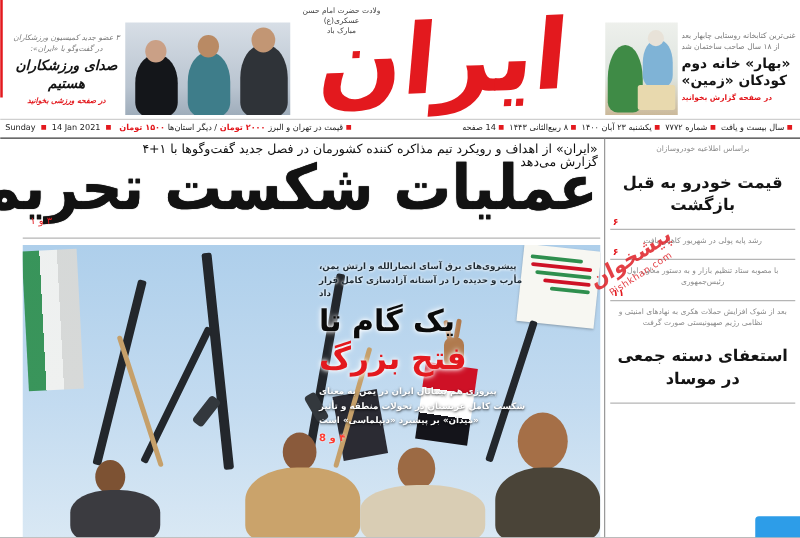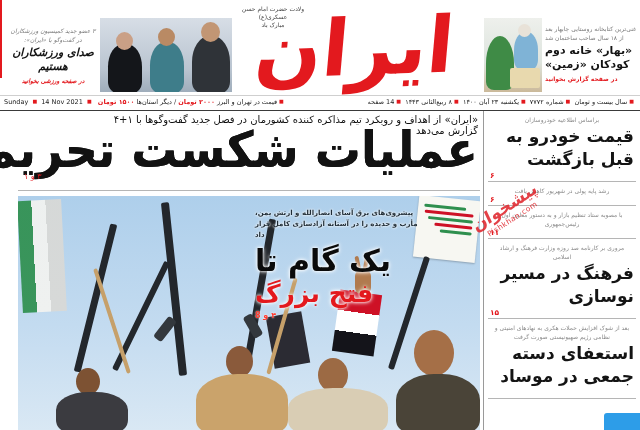--- a/index.html
+++ b/index.html
@@ -41,41 +41,41 @@
   .photo-rule{top:190px;left:18px;width:462px;border-top:1px solid #b5b5b5;}
   
   .photo{top:196px;left:18px;width:462px;height:234px;overflow:hidden;
          background:linear-gradient(180deg,#aecfeb 0%,#c3dbf0 55%,#d9e8f4 100%);}
   .rifle{position:absolute;background:#23272c;border-radius:2px;}
   .sling{position:absolute;background:#c6a06a;border-radius:2px;}
   .mag{position:absolute;background:#33383d;border-radius:3px;}
   .ph-overlay{position:absolute;right:55px;top:12px;width:170px;text-align:left;}
   .ph-kicker{font-size:7px;font-weight:700;color:#1e2b35;line-height:1.55;
              text-shadow:0 0 2px #fff,0 0 3px #fff;}
-  .ph-title-black{font-size:30px;font-weight:bold;color:#0b0b0b;line-height:1.1;margin-top:3px;
+  .ph-title-black{font-size:24px;font-weight:bold;color:#0b0b0b;line-height:1.1;margin-top:3px;
                   text-shadow:0 0 3px #fff,0 0 5px #fff;}
   .ph-title-red{font-size:25px;font-weight:bold;color:#e3191e;line-height:1.1;margin-top:3px;
                 text-shadow:0 0 3px #fff,0 0 5px #fff;}
   .ph-sub{font-size:7px;font-weight:700;color:#fff;line-height:1.6;margin-top:8px;
           text-shadow:0 1px 2px rgba(0,0,0,.85);}
   .ph-pages{font-size:8px;font-weight:bold;color:#ff3b30;margin-top:4px;text-shadow:0 0 2px #fff;}
   .banner{position:absolute;left:398px;top:2px;width:62px;height:62px;background:#f7f7f2;
           transform:rotate(6deg);box-shadow:0 1px 2px rgba(0,0,0,.25);padding:5px 4px;box-sizing:border-box;}
   .banner i{display:block;height:3px;margin:3px 2px;border-radius:2px;}
   
   .watermark{left:452px;top:196px;width:110px;transform:rotate(-33deg);color:#e0262d;opacity:.88;
              text-align:center;z-index:40;pointer-events:none;}
   .wm-fa{font-size:17px;font-weight:bold;transform:skewX(-8deg);}
   .wm-en{font-size:7.5px;letter-spacing:.5px;direction:ltr;}
   
   .sidebar-divider{left:483px;top:111px;height:319px;border-left:1px solid #9a9a9a;}
   .sidebar{left:488px;top:111px;width:148px;}
   .sb-item{border-bottom:1px solid #b5b5b5;padding:4px 2px 1px;text-align:center;}
   .sb-kicker{font-size:6px;color:#8a8a8a;line-height:1.5;}
-  .sb-title{font-size:17px;font-weight:800;color:#141414;line-height:1.35;margin-top:1px;text-align:right;}
+  .sb-title{font-size:13px;font-weight:800;color:#141414;line-height:1.35;margin-top:14px;}
   .sb-page{text-align:left;font-size:7.5px;color:#e3191e;font-weight:bold;height:9px;line-height:9px;}
   .blue-corner{left:604px;top:413px;width:40px;height:20px;background:#2d9de8;border-radius:3px;z-index:50;}
 </style>
 </head>
 <body>
 
 <div class="page">
 
   <div class="abs left-red-bar"></div>
   <div class="abs occasion">
@@ -105,30 +105,30 @@
     <span class="sil" style="left:26px;top:50px;width:30px;height:20px;background:#e8d9ae;border-radius:2px;"></span>
   </div>
   <div class="abs tr-text">
     <div class="teaser-kicker">غنی‌ترین کتابخانه روستایی چابهار بعد از ۱۸ سال صاحب ساختمان شد</div>
     <div class="teaser-title">«بهار» خانه دوم کودکان «زمین»</div>
     <div class="teaser-note">در صفحه گزارش بخوانید</div>
   </div>
 
   <div class="abs date-rule-top"></div>
   <div class="abs dateline-right">
-    <span class="dl-part">سال بیست و تومان</span>
+    <span class="dl-part">سال بیست و یافت</span>
     <span class="dl-part">شماره ۷۷۷۲</span>
     <span class="dl-part">یکشنبه ۲۳ آبان ۱۴۰۰</span>
     <span class="dl-part">۸ ربیع‌الثانی ۱۴۴۳</span>
     <span class="dl-part">14 صفحه</span>
   </div>
   <div class="abs dateline-left">
     <span>Sunday</span>
     <span class="dl-sq">■</span>
-    <span>14 Nov 2021</span>
+    <span>14 Jan 2021</span>
     <span class="dl-sq">■</span>
     <span dir="rtl">
       <span>قیمت در تهران و البرز</span>
       <span class="price-red">۲۰۰۰ تومان</span>
       <span>/ دیگر استان‌ها</span>
       <span class="price-red">۱۵۰۰ تومان</span>
     </span>
     <span class="dl-sq">■</span>
   </div>
   <div class="abs date-rule-bottom"></div>
@@ -174,20 +174,21 @@
     <span class="sil" style="left:178px;top:178px;width:92px;height:58px;background:#caa36b;"></span>
     <span class="head" style="left:300px;top:162px;width:30px;height:34px;background:#9c6a44;"></span>
     <span class="sil" style="left:270px;top:192px;width:100px;height:44px;background:#d9cdb4;"></span>
     <span class="head" style="left:396px;top:134px;width:40px;height:46px;background:#a56f47;"></span>
     <span class="sil" style="left:378px;top:178px;width:84px;height:58px;background:#4a4438;"></span>
 
     <div class="ph-overlay">
       <div class="ph-kicker">پیشروی‌های برق آسای انصارالله و ارتش یمن، مأرب و حدیده را در آستانه آزادسازی کامل قرار داد</div>
       <div class="ph-title-black">یک گام تا</div>
       <div class="ph-title-red">فتح بزرگ</div>
+      <div class="ph-sub">پیروزی هم پیمانان ایران در یمن به معنای شکست کامل عربستان در تحولات منطقه و تأثیر «میدان» بر پیشبرد «دیپلماسی» است</div>
       <div class="ph-pages">۴ و 8</div>
     </div>
   </div>
 
   <div class="abs watermark">
     <div class="wm-fa">پیشخوان</div>
     <div class="wm-en">Pishkhan.com</div>
   </div>
 
   <div class="abs sidebar-divider"></div>
@@ -202,25 +203,20 @@
     <div class="sb-item">
       <div class="sb-kicker">رشد پایه پولی در شهریور کاهش یافت</div>
       <div class="sb-page">۶</div>
     </div>
 
     <div class="sb-item">
       <div class="sb-kicker">با مصوبه ستاد تنظیم بازار و به دستور معاون اول رئیس‌جمهوری</div>
       <div class="sb-page">۱۱</div>
     </div>
 
-    <div class="sb-item">
-      <div class="sb-kicker">مروری بر کارنامه صد روزه وزارت فرهنگ و ارشاد اسلامی</div>
-      <div class="sb-title">فرهنگ در مسیر نوسازی</div>
-      <div class="sb-page">۱۵</div>
-    </div>
 
     <div class="sb-item">
       <div class="sb-kicker">بعد از شوک افزایش حملات هکری به نهادهای امنیتی و نظامی رژیم صهیونیستی صورت گرفت</div>
       <div class="sb-title">استعفای دسته جمعی در موساد</div>
       <div class="sb-page"></div>
     </div>
 
     <div style="position:relative;">
       
       

